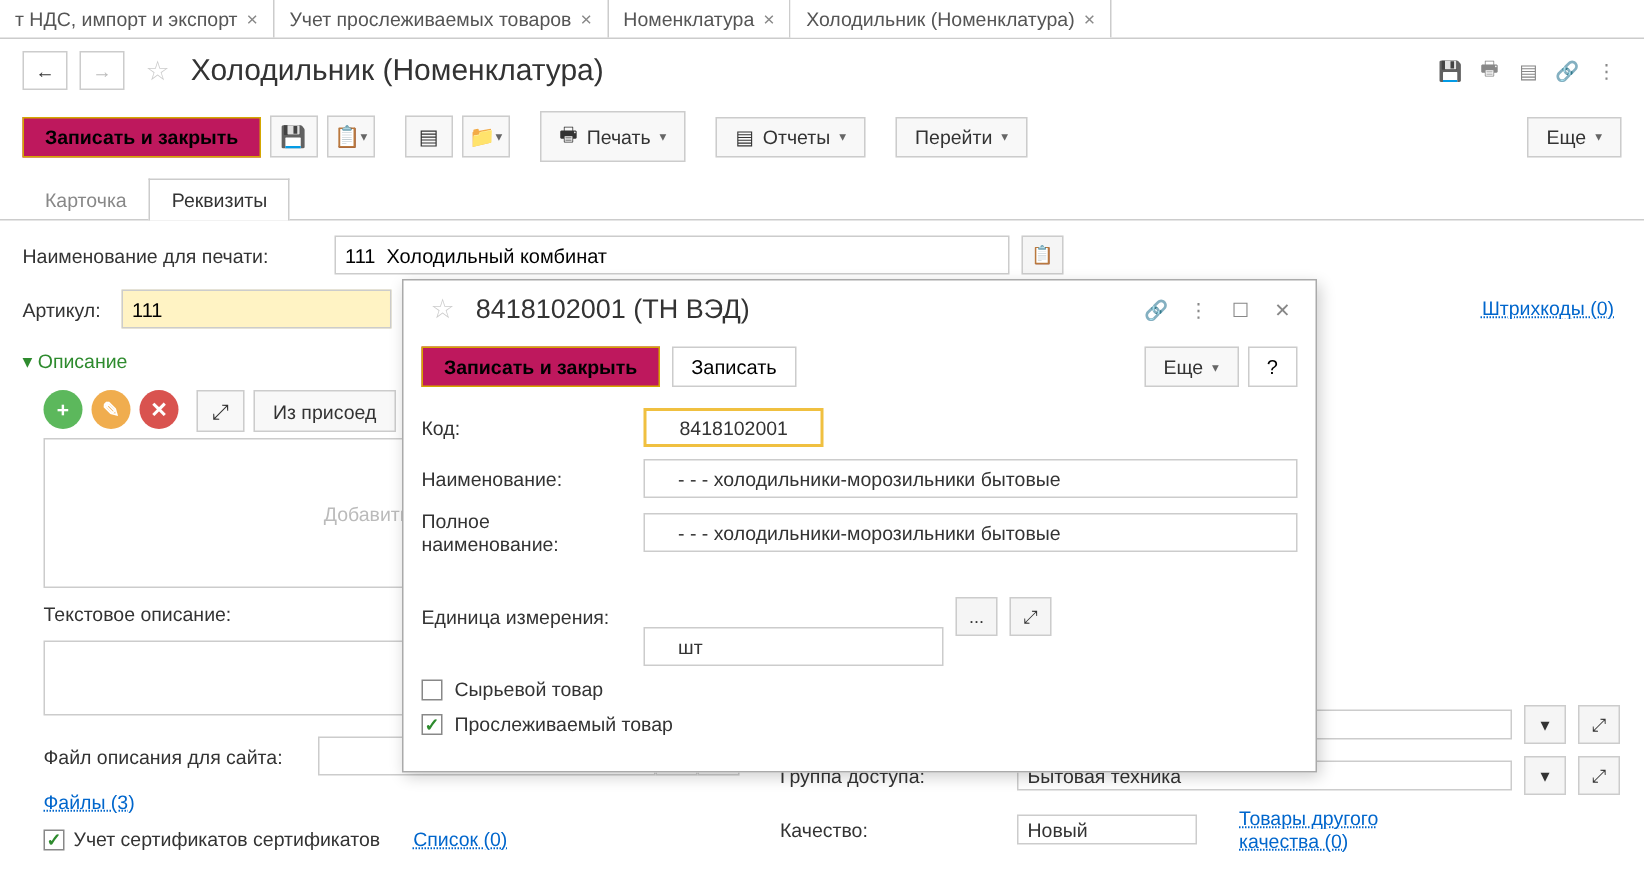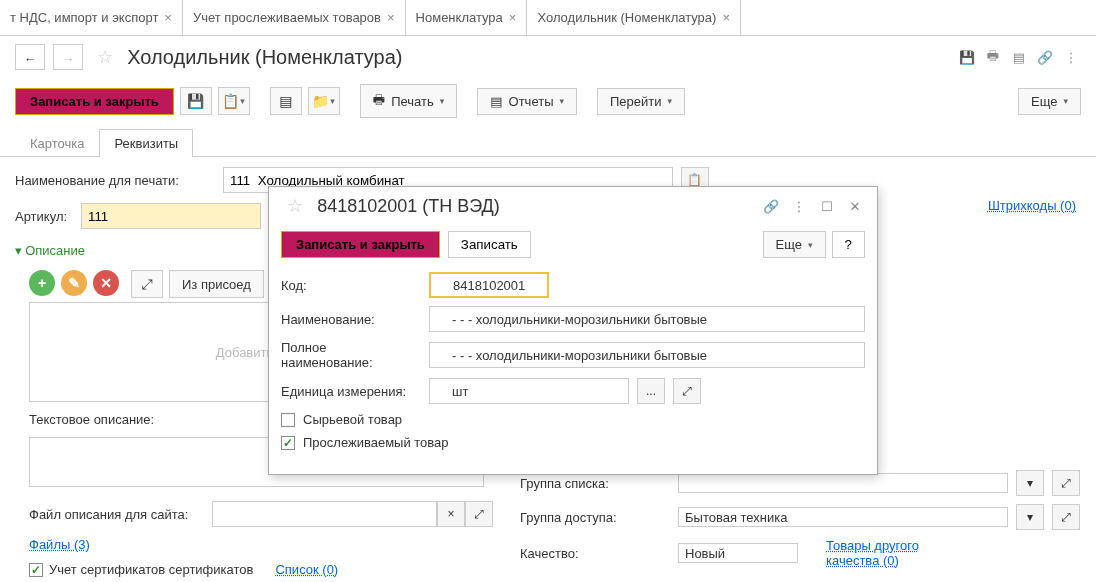--- a/index.html
+++ b/index.html
@@ -1,18 +1,18 @@
 <!DOCTYPE html>
 <html><head>
   <meta charset="utf-8">
   <style>
     * { box-sizing: border-box; margin: 0; padding: 0; font-family: Arial, sans-serif; }
     body { background: #fff; font-size: 13px; color: #333; user-select: none; }
     
-    .tabs-bar { display: flex; background: #fff; border-bottom: 1px solid #ccc; height: 36px; }
+    .tabs-bar { display: flex; background: #fff; border-bottom: 1px solid #ccc; height: 26px; }
     .tab { padding: 5px 10px; border-right: 1px solid #ccc; display: flex; align-items: center; gap: 6px; cursor: pointer; color: #555; }
     .tab.active { background: #fff; }
     .tab-close { font-size: 13px; color: #888; cursor: pointer; }
     
     .header-row { display: flex; align-items: center; padding: 8px 15px; gap: 8px; }
     .nav-btn { width: 30px; height: 26px; border: 1px solid #ccc; background: #fff; display: flex; align-items: center; justify-content: center; cursor: pointer; }
     .nav-btn.disabled { color: #bbb; }
     .star-icon { color: #ccc; font-size: 18px; padding: 0 6px; }
     .page-title { font-size: 20px; color: #333; }
     .header-right { margin-left: auto; display: flex; gap: 6px; }
@@ -66,21 +66,21 @@
     .modal { position: absolute; left: 268px; top: 186px; width: 610px; background: #fff; border: 1px solid #aaa; box-shadow: 2px 3px 10px rgba(0,0,0,0.2); }
     .modal-header { display: flex; align-items: center; padding: 8px 12px; gap: 8px; }
     .modal-title { font-size: 18px; flex: 1; }
     .modal-header-icon { width: 20px; height: 20px; display: flex; align-items: center; justify-content: center; cursor: pointer; color: #888; }
     .modal-toolbar { display: flex; padding: 6px 12px; gap: 8px; align-items: center; }
     .modal-body { padding: 8px 12px 16px 12px; }
     .modal-row { display: flex; align-items: center; margin-bottom: 8px; gap: 8px; }
     .modal-label { width: 140px; }
     .modal-input { flex: 1; height: 26px; border: 1px solid #ccc; padding: 0 22px; display: flex; align-items: center; }
     .modal-input.highlight { border: 2px solid #f0c040; }
-    .modal-input.short { flex: 0 0 200px; }
+    .modal-input.short { flex: 0 0 200px; margin-top: 40px; }
     .modal-right { margin-left: auto; display: flex; gap: 6px; }
     .btn-white { padding: 5px 12px; border: 1px solid #ccc; background: #fff; cursor: pointer; }
   </style>
 </head>
 <body>
 
 <div class="tabs-bar">
   <div class="tab">
       <span>т НДС, импорт и экспорт</span>
       <span class="tab-close">×</span>

